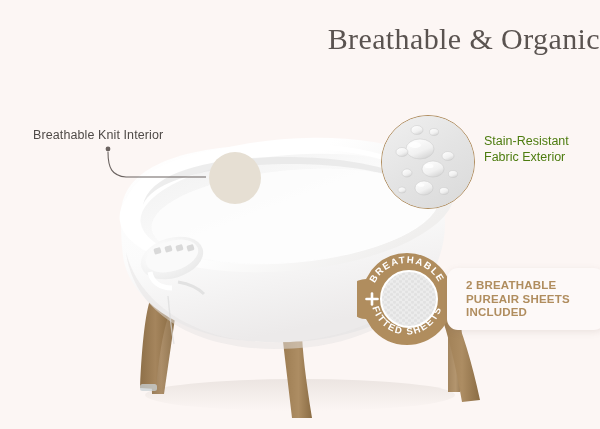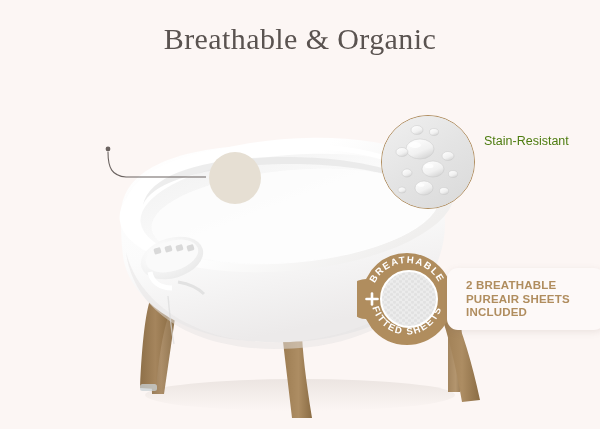--- a/index.html
+++ b/index.html
@@ -20,21 +20,21 @@
     background: #fcf6f4;
     overflow: hidden;
   }
 
   
   .headline {
     position: absolute;
     left: 0;
     top: 21px;
     width: 600px;
-    text-align: center;
+    text-align: right;
     font-family: "Liberation Serif", "DejaVu Serif", serif;
     font-size: 30px;
     line-height: 36px;
     letter-spacing: 0.4px;
     color: #5a5350;
     white-space: nowrap;
   }
   .subheadline {
     position: absolute;
     left: 0;
@@ -234,20 +234,21 @@
     <path d="M168 296 C170 318 172 334 174 344" fill="none" stroke="#dcdcdc" stroke-width="1.4" opacity="0.7"></path>
 
     <g stroke="#6b6360" fill="none">
       <circle cx="108" cy="149" r="2.4" fill="#6b6360" stroke="none"></circle>
       <path d="M108 152 C108 168 112 176 126 177 L206 177" stroke-width="1.1"></path>
     </g>
   </svg>
 
   <div class="headline">Breathable &amp; Organic</div>
 
+  <div class="anno-left-label">Breathable Knit Interior</div>
 
   <div class="knit-swatch"></div>
 
   <div class="droplet-circle">
     <svg viewBox="0 0 92 92" width="92" height="92">
       <defs>
         <linearGradient id="fabricBg" x1="0" y1="0" x2="0.7" y2="1">
           <stop offset="0%" stop-color="#f0f0f0"></stop>
           <stop offset="55%" stop-color="#e4e4e4"></stop>
           <stop offset="100%" stop-color="#dcdcdc"></stop>
@@ -275,20 +276,21 @@
       <g fill="#ffffff" opacity="0.75">
         <ellipse cx="33" cy="29" rx="6" ry="3"></ellipse>
         <ellipse cx="47" cy="50" rx="4.5" ry="2.2"></ellipse>
         <ellipse cx="39" cy="69" rx="3.5" ry="1.8"></ellipse>
       </g>
     </svg>
   </div>
 
   <div class="anno-right-label">
     <div>Stain-Resistant</div>
+    <div>Fabric Exterior</div>
   </div>
 
   <div class="badge">
     <svg viewBox="0 0 100 100" width="100" height="100">
       <defs>
         <path id="arcTop" d="M 14 50 A 36 36 0 0 1 86 50"></path>
         <path id="arcBottom" d="M 14.5 50 A 35.5 35.5 0 0 0 85.5 50"></path>
         <pattern id="mesh" width="6" height="5.2" patternUnits="userSpaceOnUse">
           <rect width="6" height="5.2" fill="#ececec"></rect>
           <circle cx="1.5" cy="1.3" r="1.5" fill="#e1e1e1"></circle>

